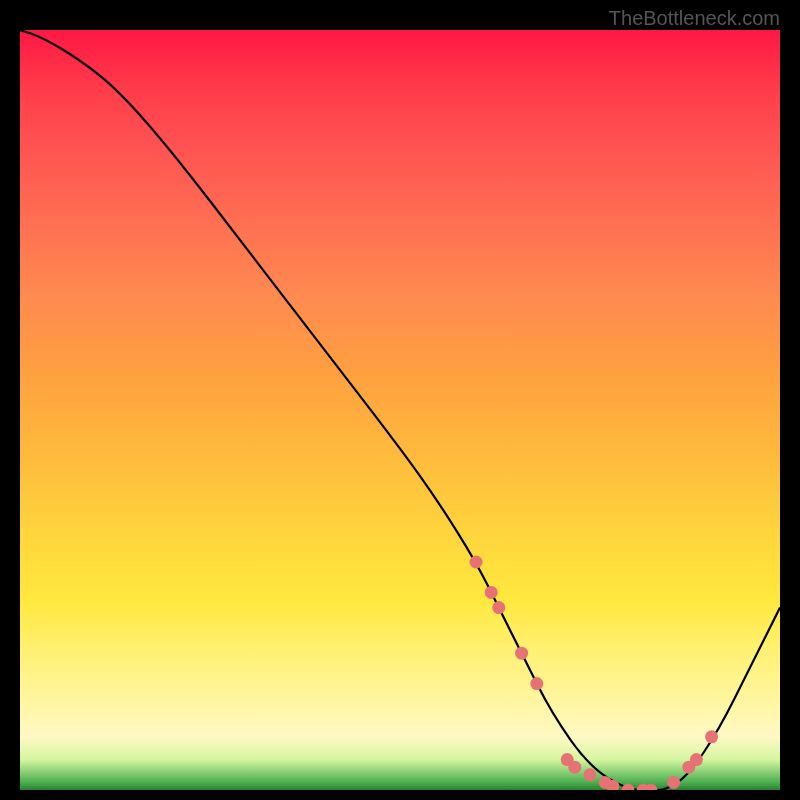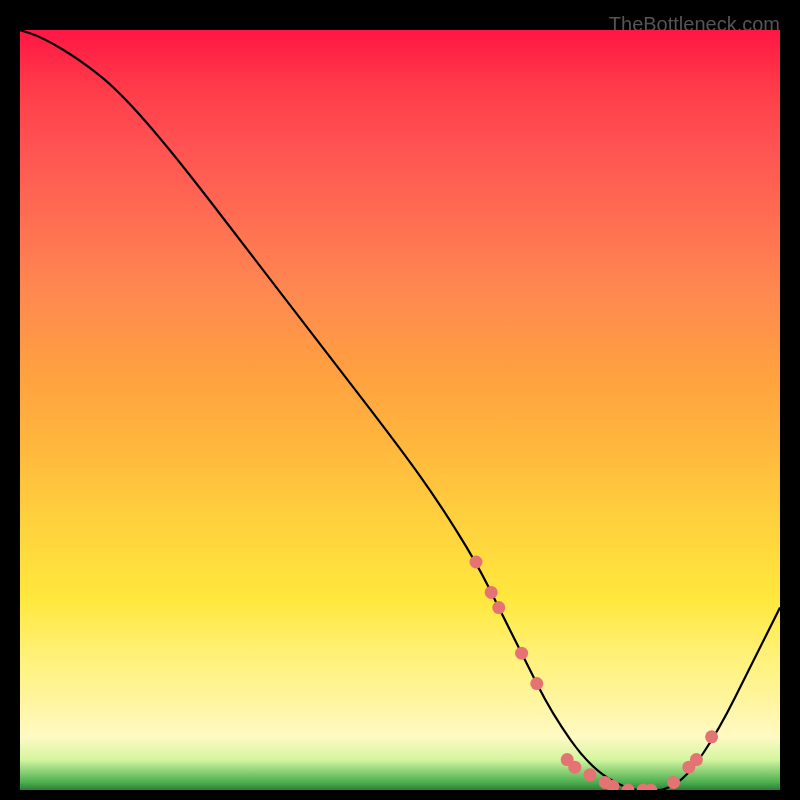--- a/index.html
+++ b/index.html
@@ -49,21 +49,21 @@
   }
   .curve-svg {
     position: absolute;
     left: 0;
     top: 0;
     width: 100%;
     height: 100%;
   }
   .attribution {
     position: absolute;
-    top: 13px;
+    top: 7px;
     right: 20px;
     font-family: Arial, sans-serif;
     font-size: 20px;
     color: #555;
     font-weight: 500;
   }
 </style>
 </head>
 <body>
 

